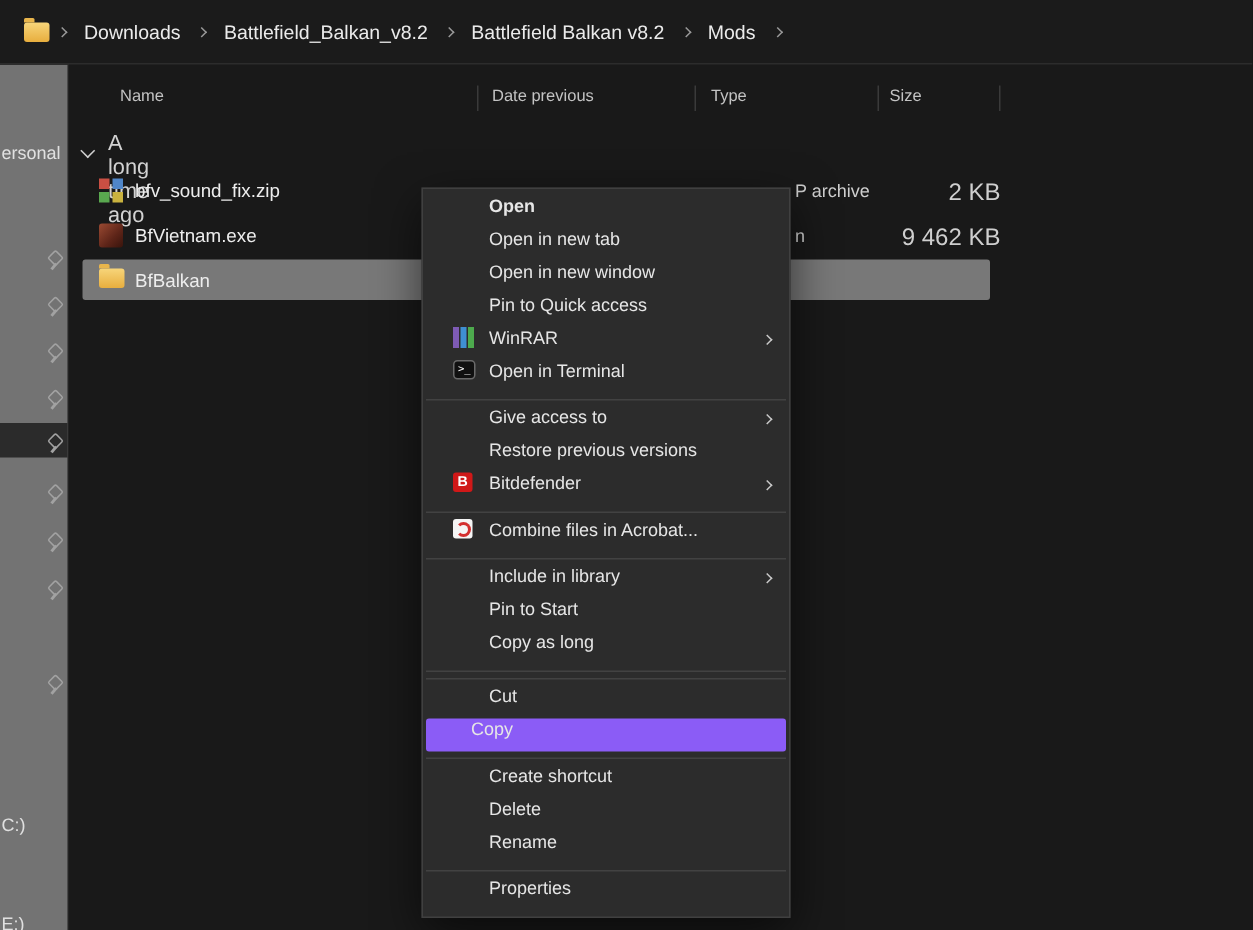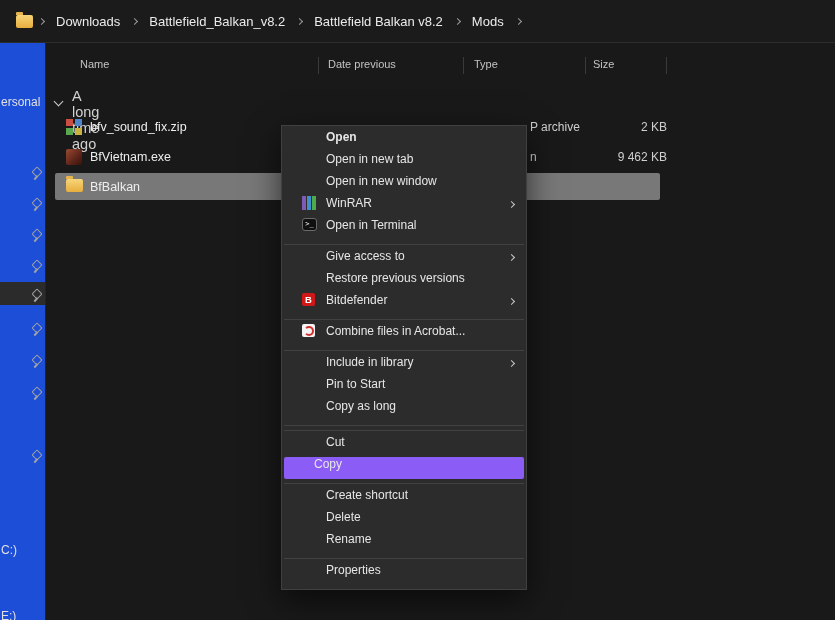--- a/index.html
+++ b/index.html
@@ -12,21 +12,21 @@
   .crumb { color:#ebebeb; font-size:13px; padding:4px 6px; border-radius:3px; cursor:default; }
   .bc-sep { color:#9a9a9a; display:inline-flex; padding:0 6px; }
   .chev { display:inline-block; border-right:1.4px solid currentColor; border-bottom:1.4px solid currentColor; }
   .chev.r { width:5px; height:5px; transform:rotate(-45deg); }
   .chev.d { width:7px; height:7px; transform:rotate(45deg); }
 
   .ic-folder { width:17px; height:13px; background:linear-gradient(#f7d57a,#e8ae3e); border-radius:2px; position:relative; display:inline-block; }
   .ic-folder::before { content:""; position:absolute; top:-3px; left:0; width:7px; height:3px; background:#e8b54c; border-radius:1px 1px 0 0; }
 
   
-  .sidebar { position:absolute; left:0; top:43px; width:46px; height:577px; background:#1d4ed8;
+  .sidebar { position:absolute; left:0; top:43px; width:46px; height:577px; background:#737373;
              border-right:1px solid #232323; z-index:4; }
   .sb-sel { position:absolute; left:0; top:239px; width:45px; height:23px; background:#2b2b2b; }
   .sb-text { position:absolute; left:1px; color:#e0e0e0; font-size:12px; white-space:nowrap; }
   .pin { position:absolute; left:30px; width:13px; height:14px; }
   .pin::before { content:""; position:absolute; left:3px; top:1px; width:6px; height:6px;
                  border:1.5px solid #a2a2a2; border-radius:1.5px; transform:rotate(45deg); }
   .pin::after { content:""; position:absolute; left:5px; top:8px; width:1.5px; height:5px;
                 background:#a2a2a2; transform:rotate(40deg); }
 
   
@@ -37,21 +37,21 @@
   
   .grouprow { position:absolute; left:46px; top:87px; height:22px; color:#d2d2d2; }
   .grouplabel { position:absolute; left:26px; top:1px; font-size:14.5px; }
   .groupchev { position:absolute; left:9px; top:4px; color:#cfcfcf; }
 
   
   .frow { position:absolute; left:46px; width:789px; height:30px; }
   .frow .ficon { position:absolute; left:20px; top:7px; }
   .frow .fname { position:absolute; left:44px; top:8px; font-size:12.5px; color:#ededed; z-index:2; }
   .frow .ftype { position:absolute; left:484px; top:8px; font-size:12px; color:#cfcfcf; }
-  .frow .fsize { position:absolute; right:168px; top:8px; font-size:12px; color:#cfcfcf; text-align:right; }
+  .frow .fsize { position:absolute; right:168px; top:8px; font-size:16px; color:#cfcfcf; text-align:right; }
   .rowhl { position:absolute; left:9px; top:1px; width:605px; height:27px; background:#787878; border-radius:2px; z-index:1; }
 
   .ic-zip { width:16px; height:16px; display:inline-block; background:
       linear-gradient(#c94f43,#c94f43) 0 0/7px 7px no-repeat,
       linear-gradient(#4f86c9,#4f86c9) 9px 0/7px 7px no-repeat,
       linear-gradient(#59a84f,#59a84f) 0 9px/7px 7px no-repeat,
       linear-gradient(#c9b23f,#c9b23f) 9px 9px/7px 7px no-repeat; }
   .ic-exe { width:16px; height:16px; display:inline-block; border-radius:2px;
             background:linear-gradient(135deg,#9a4a32 0%,#5d2418 60%,#38140c 100%); }
 
@@ -166,20 +166,24 @@
   </div>
   <div class="mi">
     <span class="mic"></span>
     <span class="ml">Open in new tab</span>
   </div>
   <div class="mi">
     <span class="mic"></span>
     <span class="ml">Open in new window</span>
   </div>
   <div class="mi">
+    <span class="mic"></span>
+    <span class="ml">Pin to Quick access</span>
+  </div>
+  <div class="mi">
     <span class="mic">
         <span class="ic-winrar"></span>
       </span>
     <span class="ml">WinRAR</span>
     <span class="sub"><span class="chev r"></span></span>
   </div>
   <div class="mi">
     <span class="mic">
         <span class="ic-term">&gt;_</span>
       </span>

